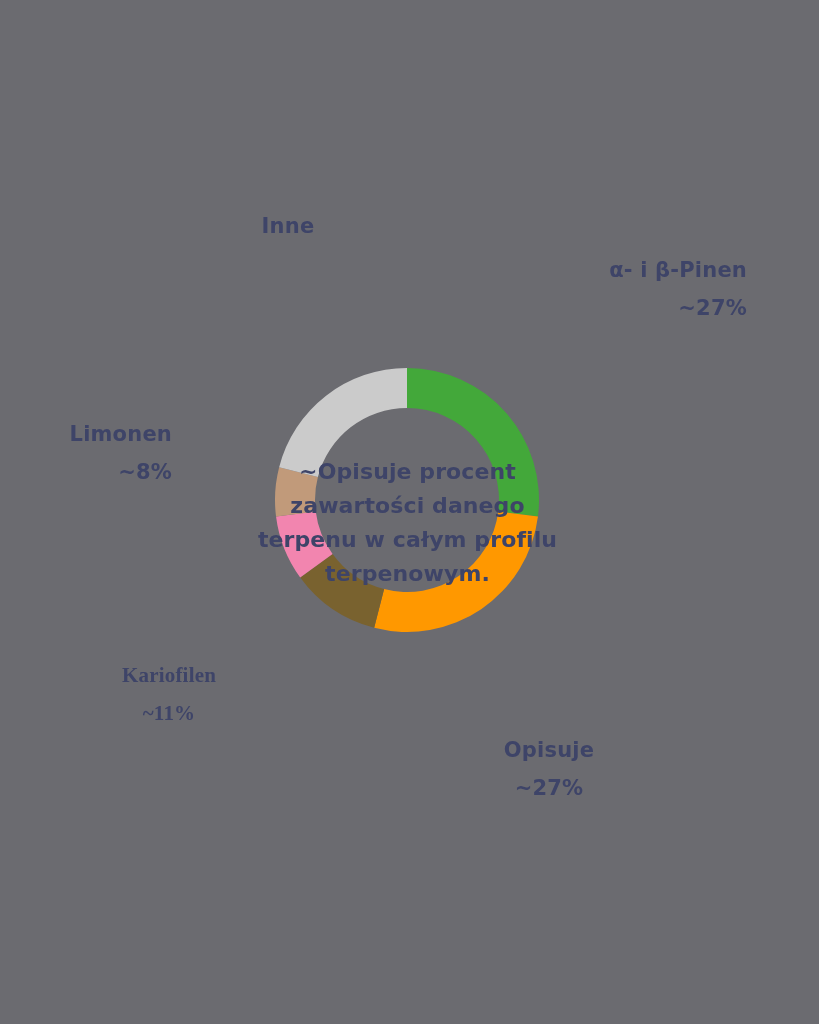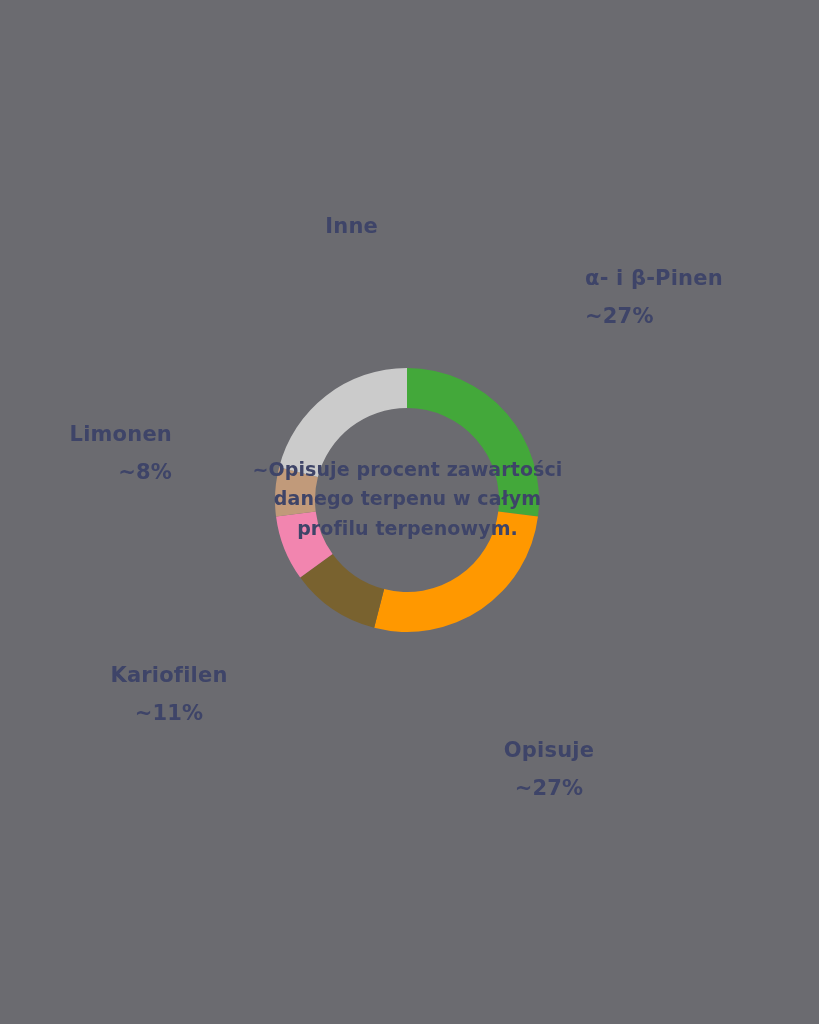--- a/index.html
+++ b/index.html
@@ -33,33 +33,33 @@
   }
   .label .lbl-name{display:block;}
   .label .lbl-pct{display:block;margin-top:17px;}
   .center-note{
     position:absolute;
     left:250px;
     top:455px;
     width:315px;
     text-align:center;
     color:#3e4468;
-    font-size:19px;
+    font-size:22px;
     font-weight:bold;
     line-height:1.55;
     letter-spacing:0.1px;
     user-select:none;
   }
   
-  #lbl-pinen{left:585px;top:268px;text-align:left;width:162px;}
+  #lbl-pinen{left:585px;top:260px;text-align:right;width:162px;}
   #lbl-miceren{left:468px;top:740px;text-align:center;width:162px;}
-  #lbl-kariofilen{left:88px;top:665px;text-align:center;width:162px;}
+  #lbl-kariofilen{left:88px;top:665px;text-align:center;width:162px;font-family:Liberation Serif, serif;}
   #lbl-limonen{left:10px;top:424px;text-align:right;width:162px;}
   #lbl-humulen{left:63px;top:277px;text-align:center;width:162px;}
-  #lbl-inne{left:216px;top:216px;text-align:right;width:162px;}
+  #lbl-inne{left:207px;top:216px;text-align:center;width:162px;}
 </style>
 </head>
 <body>
 
 <div id="chart-root">
 
   <svg class="donut-svg" viewBox="0 0 819 1024">
     <g id="donut-slices">
         <path d="M 407 368 A 132 132 0 0 1 537.9591405735111 516.5439868304882 L 498.27455252093193 511.530657487916 A 92 92 0 0 0 407 408 Z" fill="#43a83a"></path>
         <path d="M 537.9591405735111 516.5439868304882 A 132 132 0 0 1 374.1729348942392 627.8529772689793 L 384.1205303808334 589.109650823834 A 92 92 0 0 0 498.27455252093193 511.530657487916 Z" fill="#ff9800"></path>

